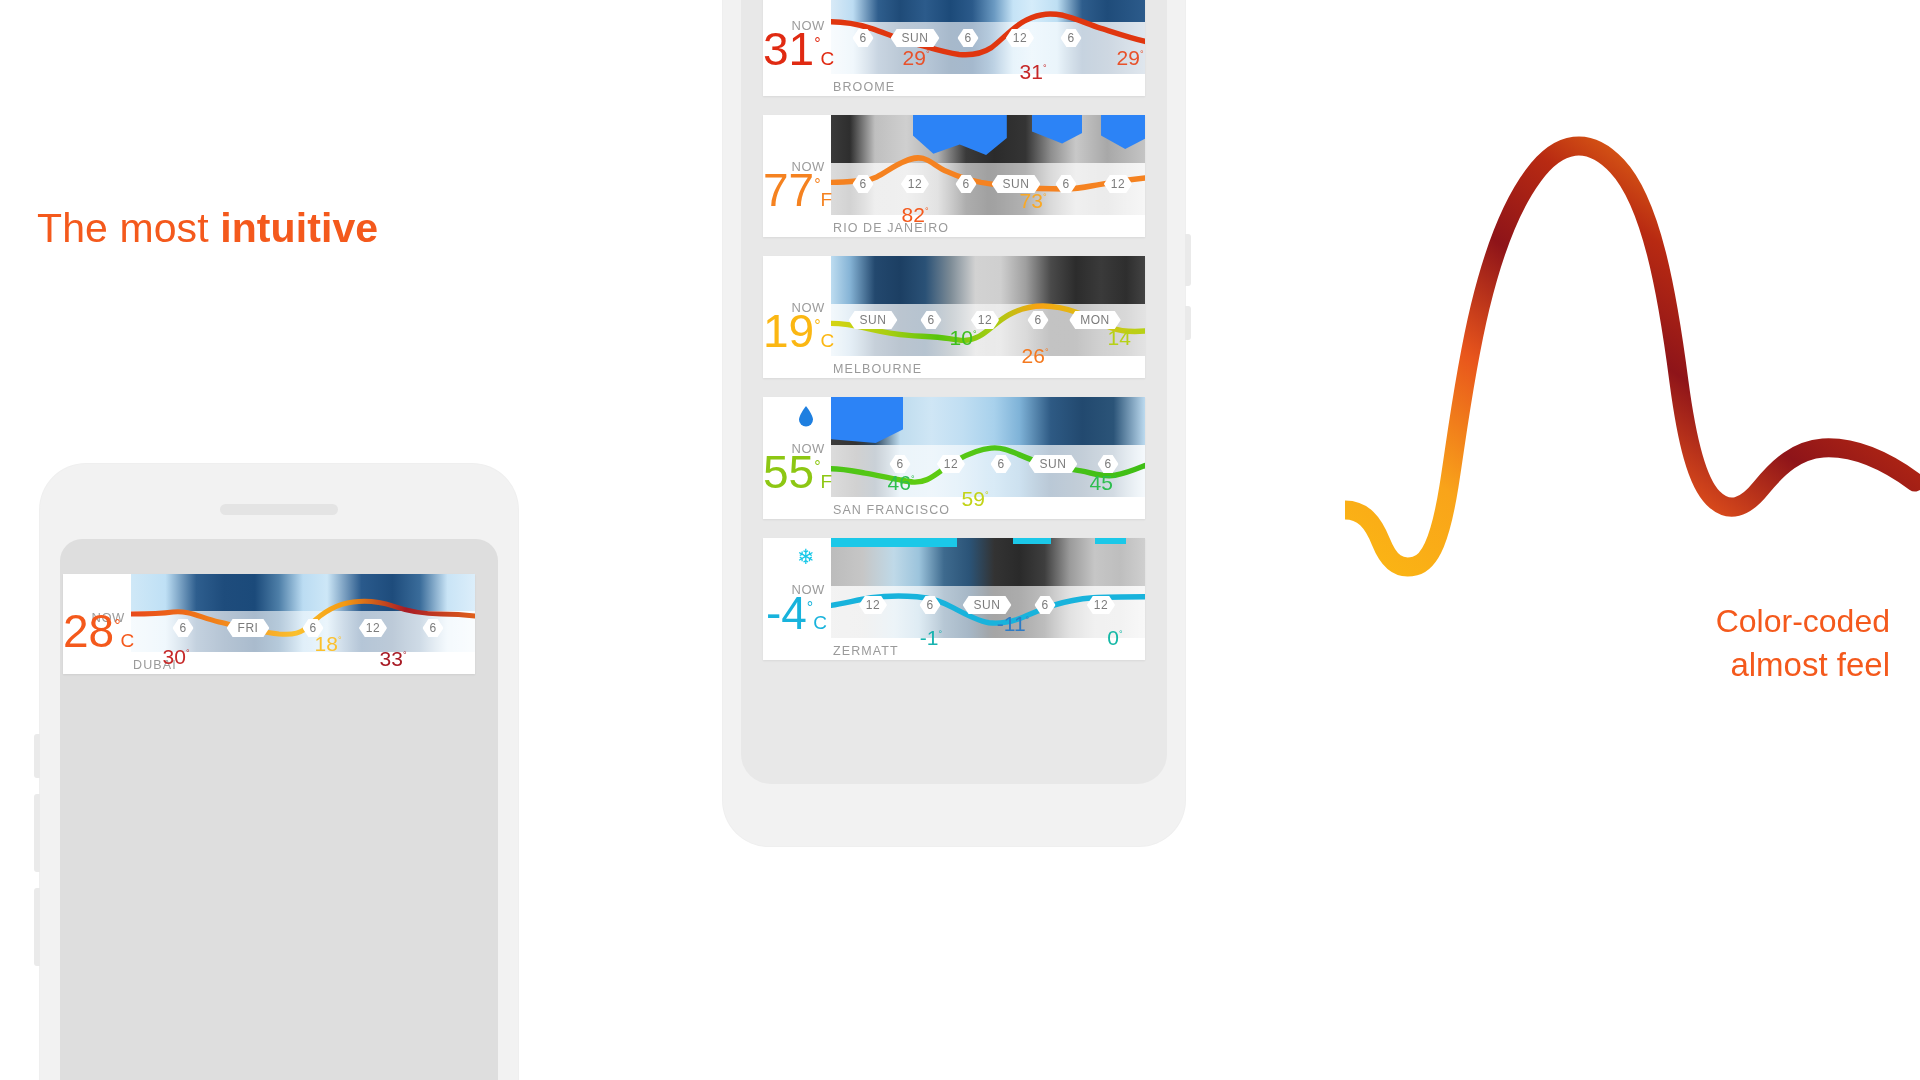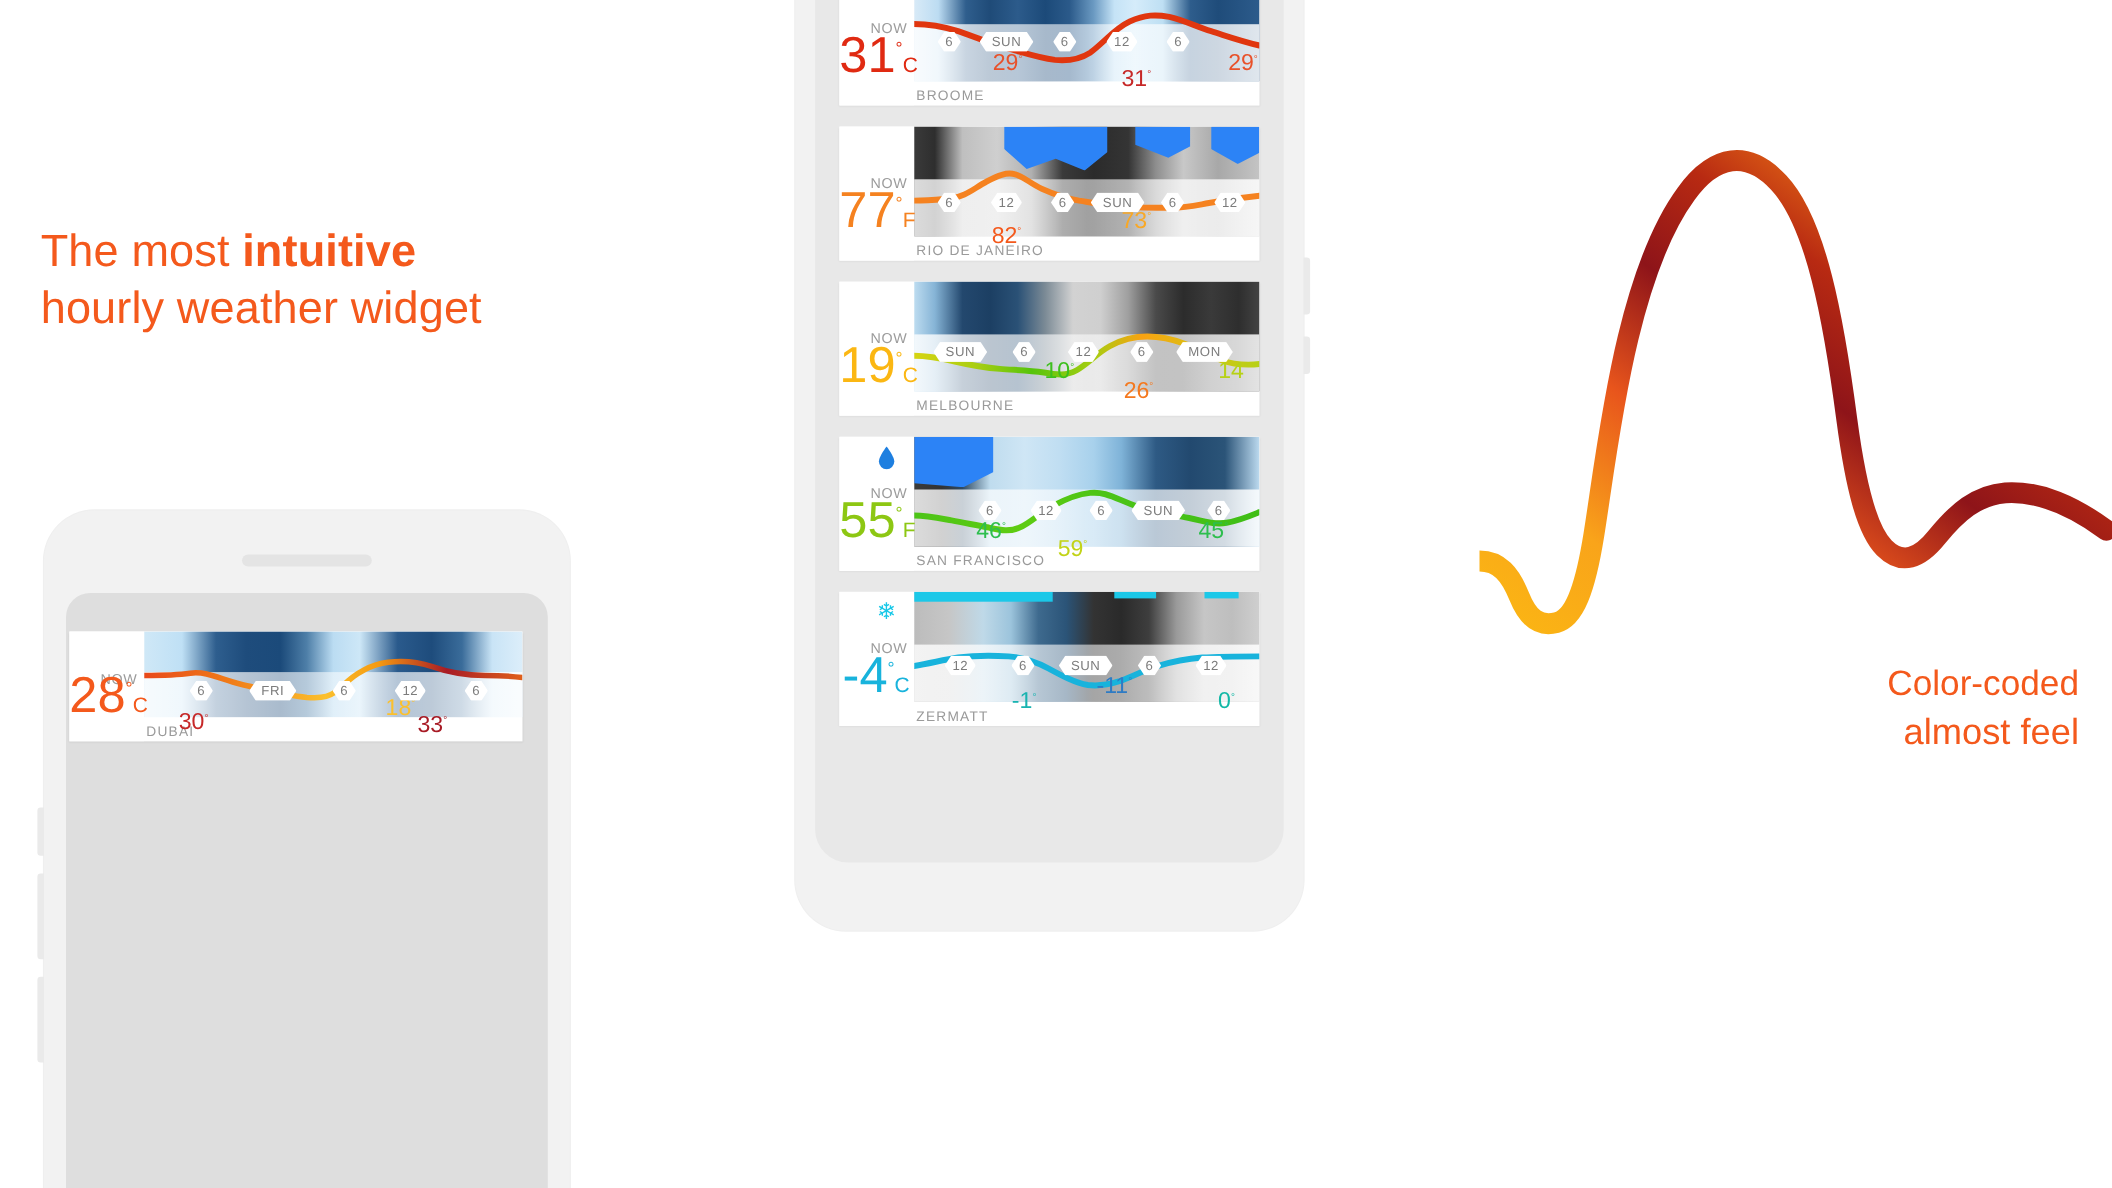--- a/index.html
+++ b/index.html
@@ -123,21 +123,20 @@
 </style>
 </head>
 <body>
 
 <div id="stage">
 
   <div class="headline-left">
     <div>
       <span>The most </span><b>intuitive</b>
     </div>
-    <div>hourly weather widget</div>
   </div>
 
   <div class="phone-left">
     <div class="side-btn sb1"></div>
     <div class="side-btn sb2"></div>
     <div class="side-btn sb3"></div>
     <div class="speaker"></div>
     <div class="screen"></div>
 
     <div class="widget" id="w-dubai" style="position:absolute; left:23px; top:110px; width:412px; height:100px;">
@@ -164,21 +163,21 @@
           <span>28</span><span class="deg">°</span><span class="unit">C</span>
         </div>
       </div>
       <div class="w-city">DUBAI</div>
       <div class="tick" style="left:120px; top:45px;">6</div>
       <div class="tick wide" style="left:185px; top:45px;">FRI</div>
       <div class="tick" style="left:250px; top:45px;">6</div>
       <div class="tick" style="left:310px; top:45px;">12</div>
       <div class="tick" style="left:370px; top:45px;">6</div>
       <div class="val" style="left:113px; top:71px; color:#C62828;"><span>30</span><span class="deg">°</span></div>
-      <div class="val" style="left:265px; top:58px; color:#FBC02D;margin-left:36px;"><span>18</span><span class="deg">°</span></div>
+      <div class="val" style="left:265px; top:58px; color:#FBC02D;"><span>18</span><span class="deg">°</span></div>
       <div class="val" style="left:330px; top:73px; color:#A81B25;"><span>33</span><span class="deg">°</span></div>
     </div>
   </div>
 
   <div class="phone-center">
     <div class="side-btn cb1"></div>
     <div class="side-btn cb2"></div>
     <div class="screen">
 
       <div class="widget" style="position:absolute; left:22px; top:22px; width:382px; height:122px;">

